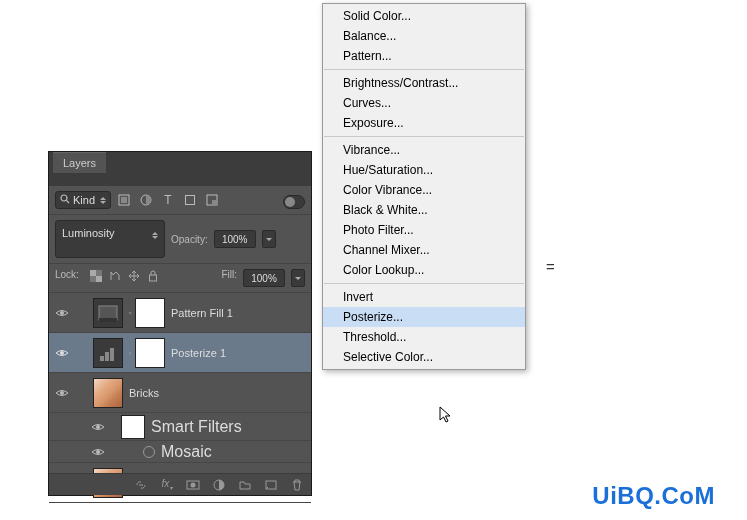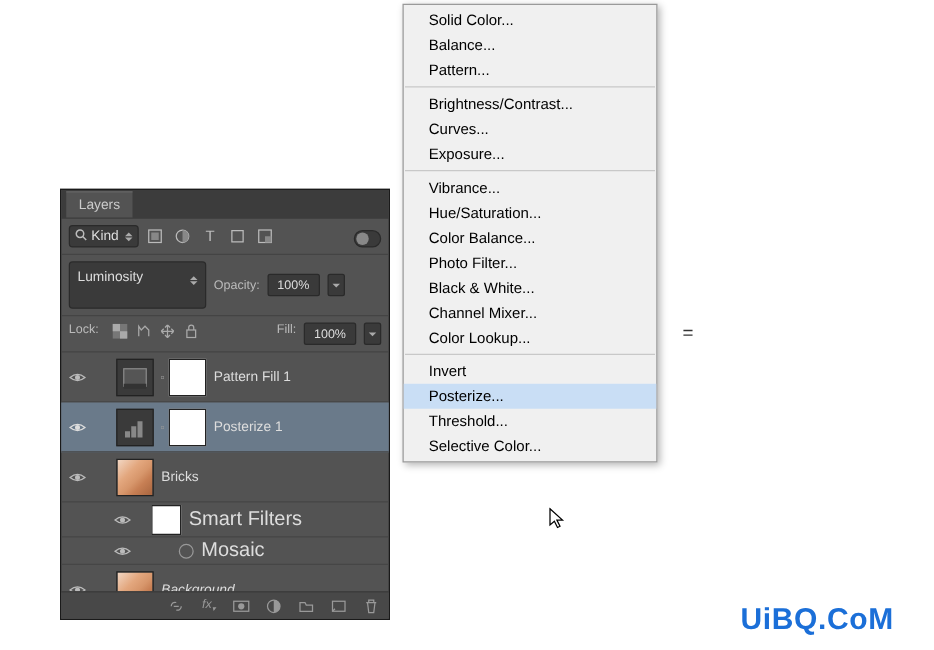--- a/index.html
+++ b/index.html
@@ -1,18 +1,18 @@
 <!DOCTYPE html>
 <html><head>
 <meta charset="utf-8">
 <style>
 *{margin:0;padding:0;box-sizing:border-box;font-family:"Segoe UI",Tahoma,sans-serif}
 body{background:#fff;width:747px;height:520px;position:relative;overflow:hidden}
 .layers-panel{position:absolute;left:48px;top:151px;width:264px;height:345px;background:#535353;border:1px solid #1a1a1a;color:#ddd;font-size:11px}
-.tab-bar{background:#3c3c3c;height:23px;display:flex;align-items:center}
+.tab-bar{background:#3c3c3c;height:34px;display:flex;align-items:flex-start}
 .tab{background:#535353;padding:4px 10px;color:#ccc;font-size:11px;border-top:1px solid #666;margin-left:4px}
 .filter-row{display:flex;align-items:flex-end;padding:5px 6px;gap:4px;border-bottom:1px solid #444}
 .kind-dd{background:#3a3a3a;border:1px solid #2a2a2a;border-radius:3px;padding:2px 4px;display:flex;align-items:center;gap:3px;height:18px}
 .dd-arrows{display:inline-flex;flex-direction:column;gap:1px;margin-left:2px}
 .arr{width:0;height:0;border-left:3px solid transparent;border-right:3px solid transparent}
 .arr-up{border-bottom:3px solid #aaa}
 .arr-down{border-top:3px solid #aaa}
 .icon-btn{width:18px;height:18px;display:flex;align-items:center;justify-content:center;color:#bbb}
 .toggle-sw{width:22px;height:14px;background:#3a3a3a;border:1px solid #2a2a2a;border-radius:7px;position:relative;margin-left:auto}
 .toggle-sw::after{content:"";position:absolute;width:10px;height:10px;background:#888;border-radius:50%;top:1px;left:1px}
@@ -282,23 +282,23 @@
     <div class="menu-item">Solid Color...</div>
     <div class="menu-item">Balance...</div>
     <div class="menu-item">Pattern...</div>
     <div class="menu-sep"></div>
     <div class="menu-item">Brightness/Contrast...</div>
     <div class="menu-item">Curves...</div>
     <div class="menu-item">Exposure...</div>
     <div class="menu-sep"></div>
     <div class="menu-item">Vibrance...</div>
     <div class="menu-item">Hue/Saturation...</div>
-    <div class="menu-item">Color Balance...</div>
+    <div class="menu-item">Color Vibrance...</div>
+    <div class="menu-item">Black &amp; White...</div>
     <div class="menu-item">Photo Filter...</div>
-    <div class="menu-item">Black &amp; White...</div>
     <div class="menu-item">Channel Mixer...</div>
     <div class="menu-item">Color Lookup...</div>
     <div class="menu-sep"></div>
     <div class="menu-item">Invert</div>
     <div class="menu-item hl">Posterize...</div>
     <div class="menu-item">Threshold...</div>
     <div class="menu-item">Selective Color...</div>
   </div>
 
 <div class="cursor">

